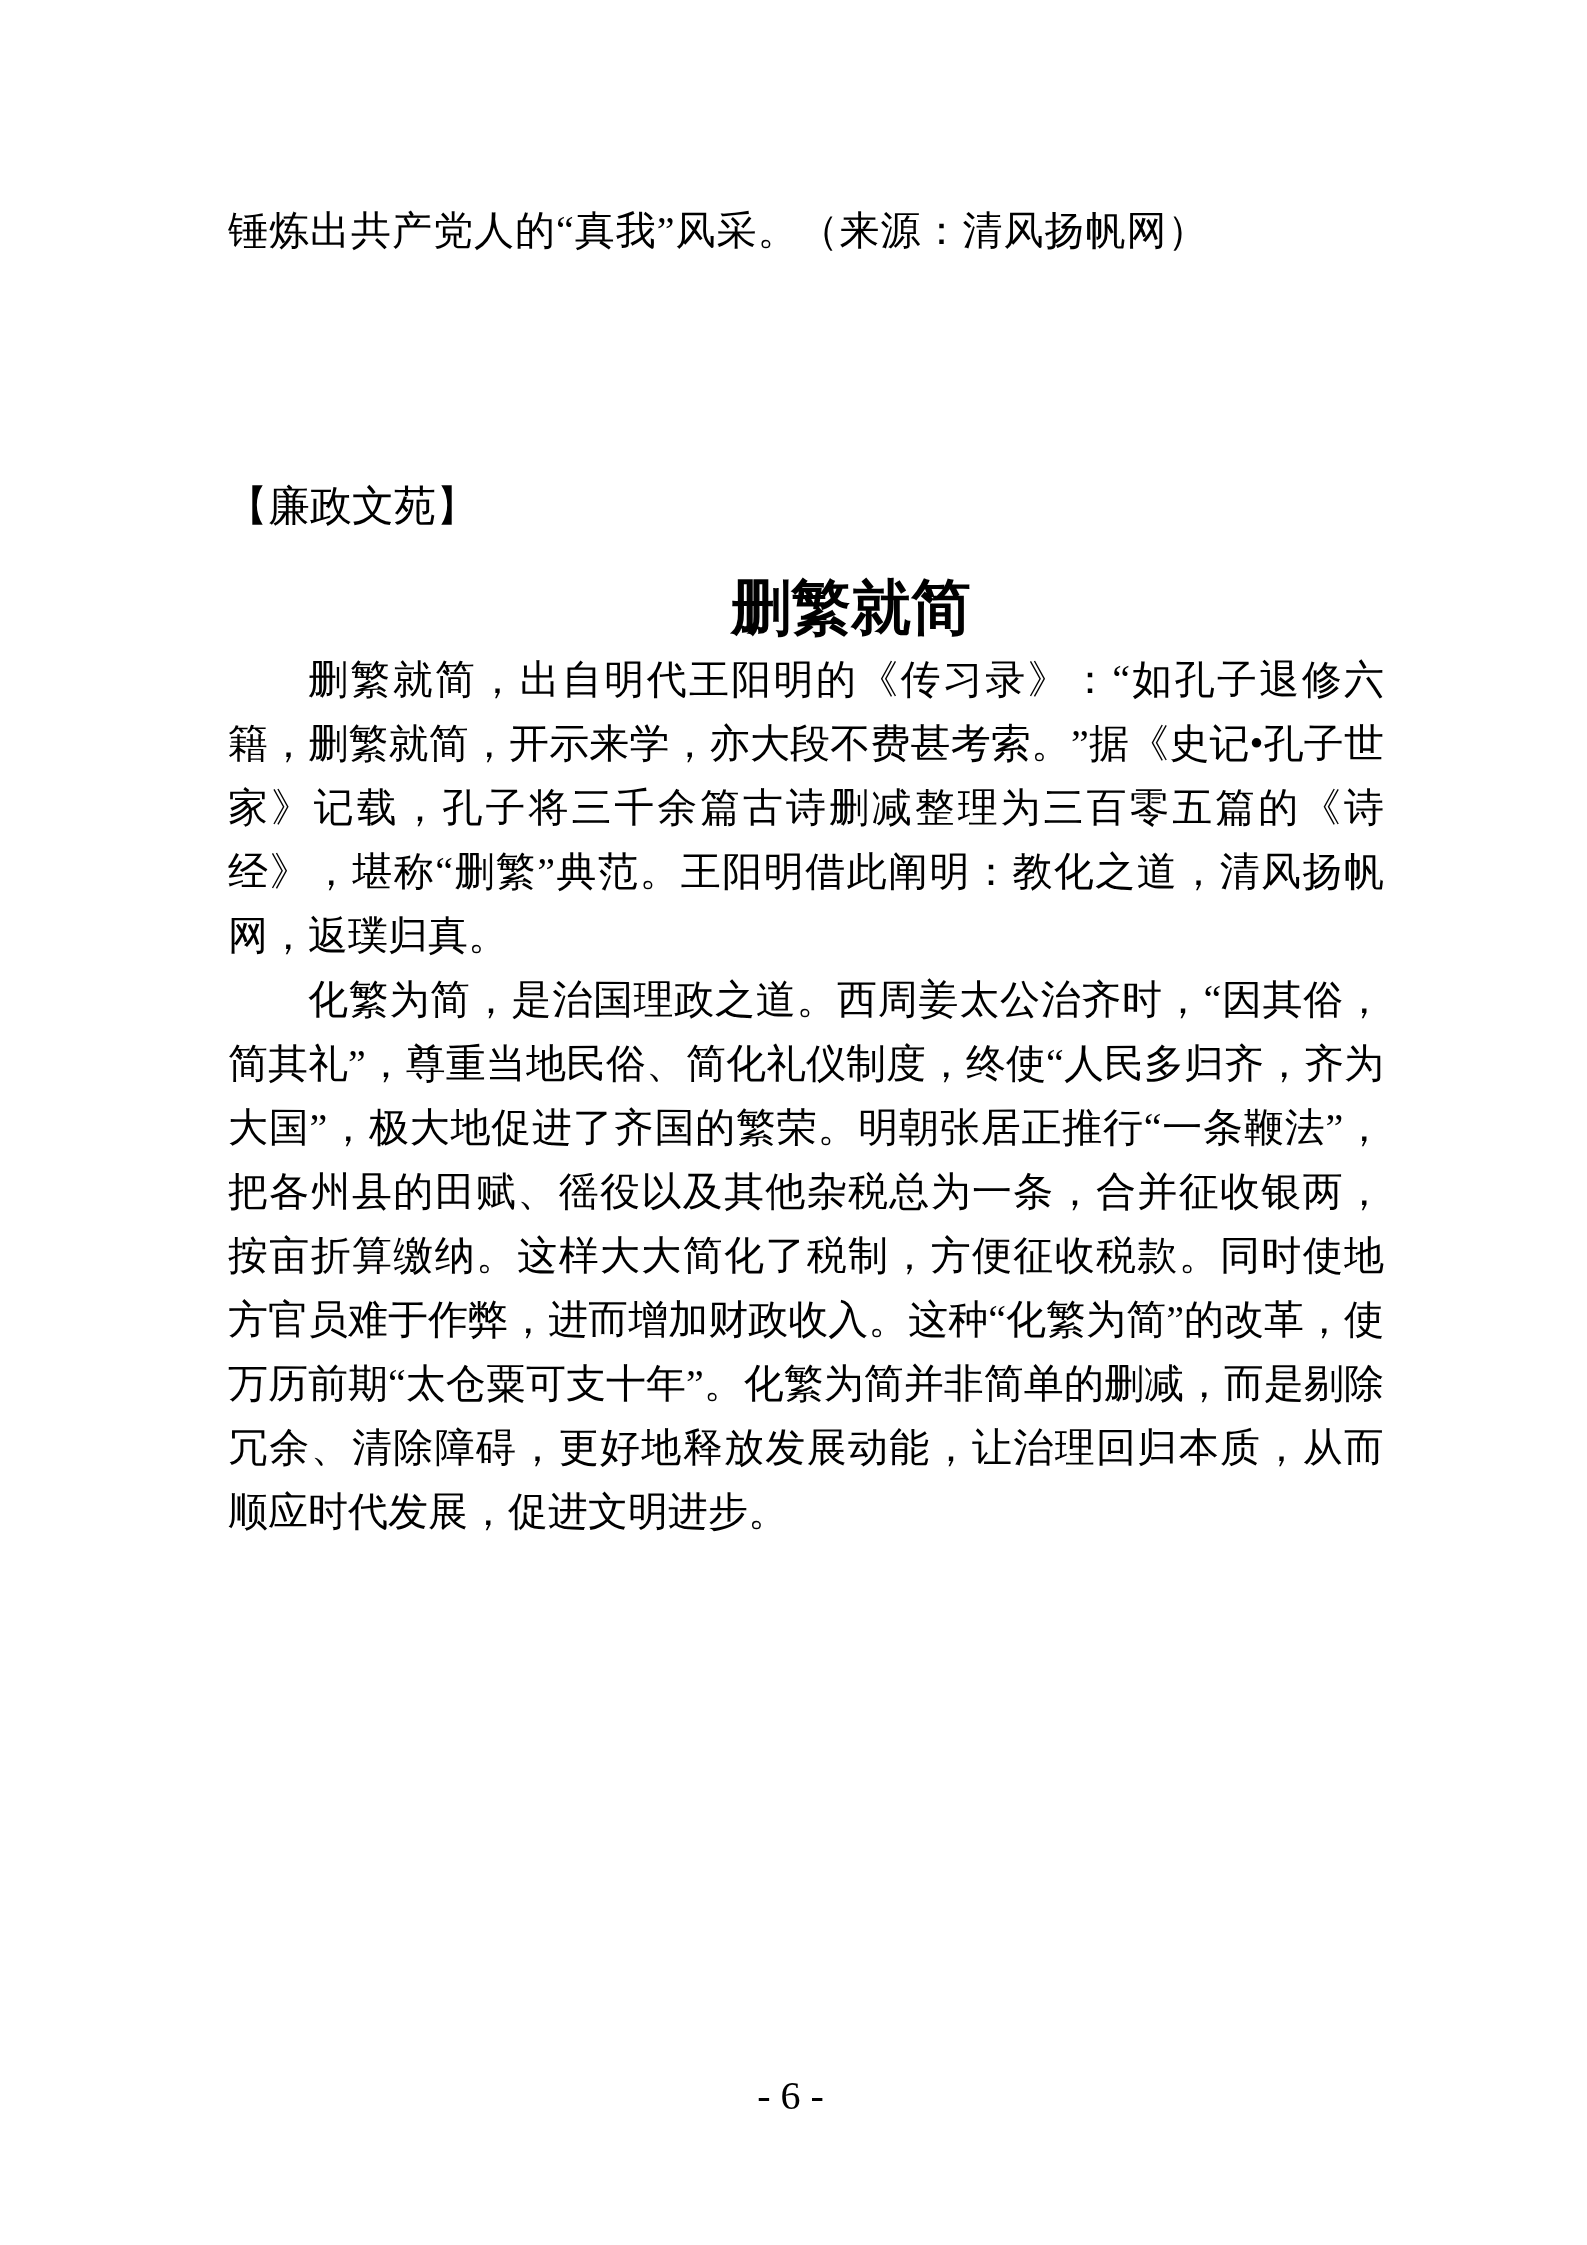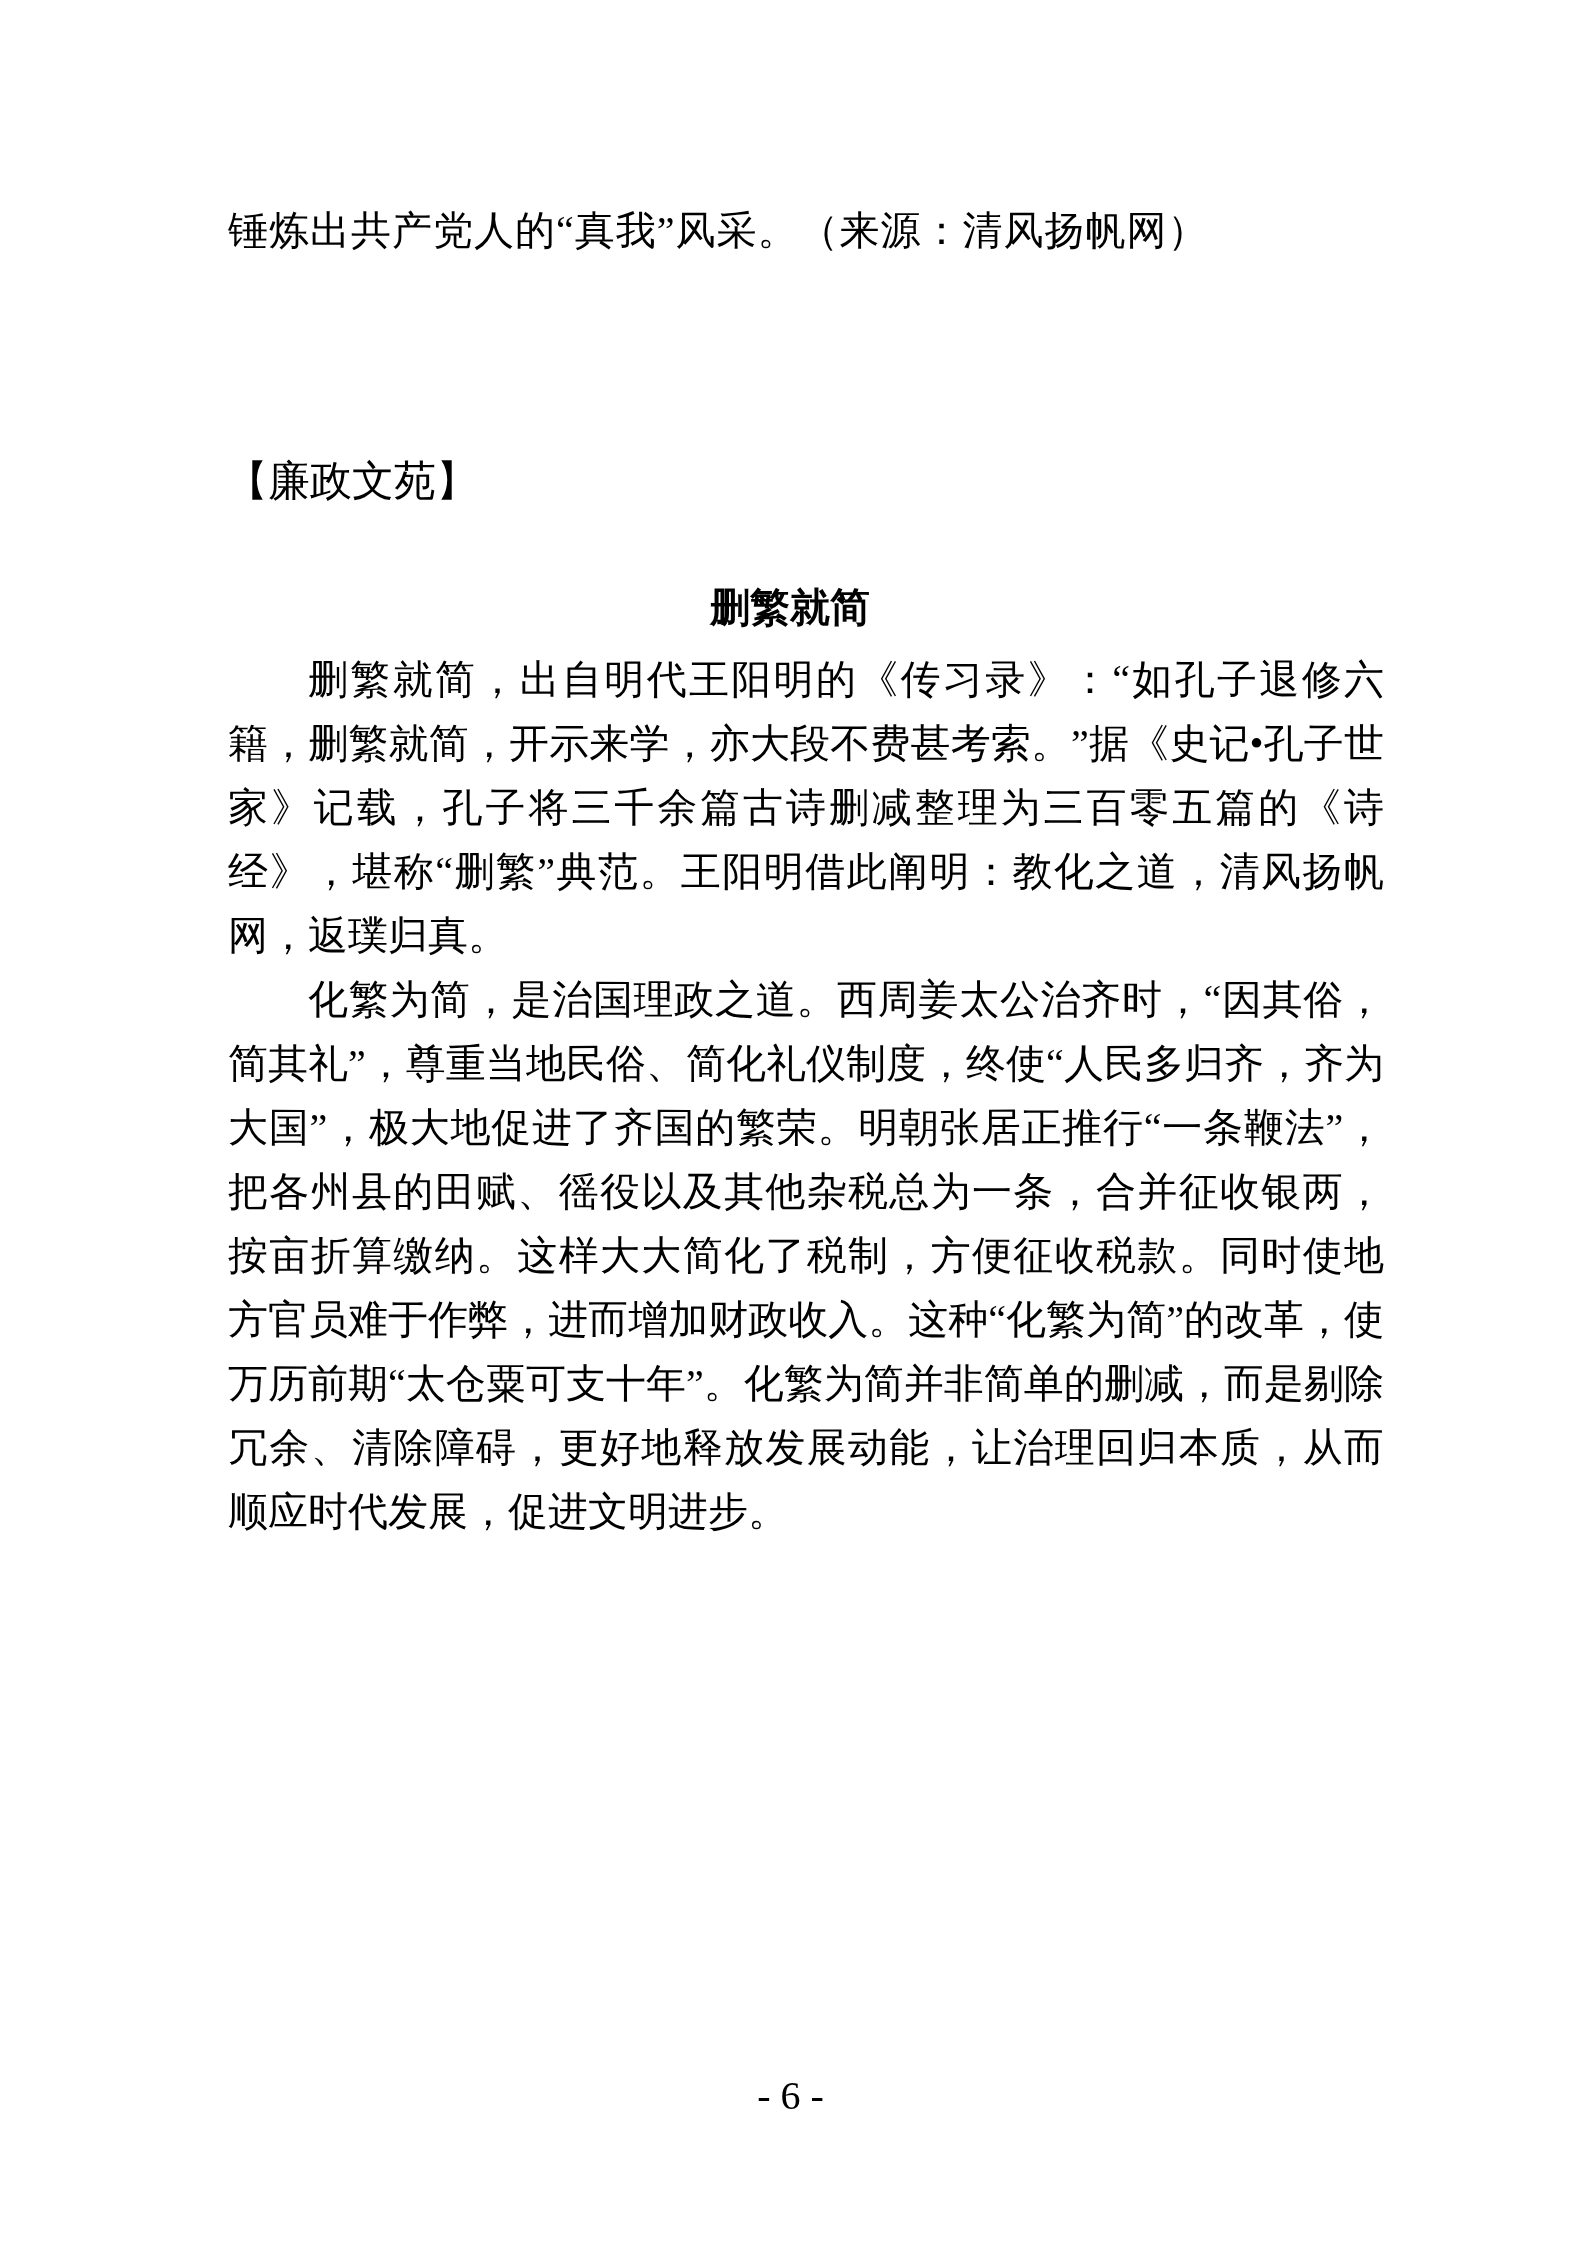--- a/index.html
+++ b/index.html
@@ -23,30 +23,30 @@
     top: 199px;
     width: 1170px;
     font-size: 40px;
     line-height: 64px;
     letter-spacing: 1px;
     white-space: nowrap;
   }
   .section-label {
     position: absolute;
     left: 226px;
-    top: 457px;
+    top: 482px;
     font-size: 42px;
     line-height: 48px;
     white-space: nowrap;
   }
   .article-title {
     position: absolute;
-    left: 710px;
+    left: 731px;
     top: 580px;
-    font-size: 40px;
+    font-size: 60px;
     line-height: 56px;
     font-weight: bold;
     white-space: nowrap;
   }
   .body-text {
     position: absolute;
     left: 228px;
     top: 648px;
     width: 1156px;
     font-size: 40px;

